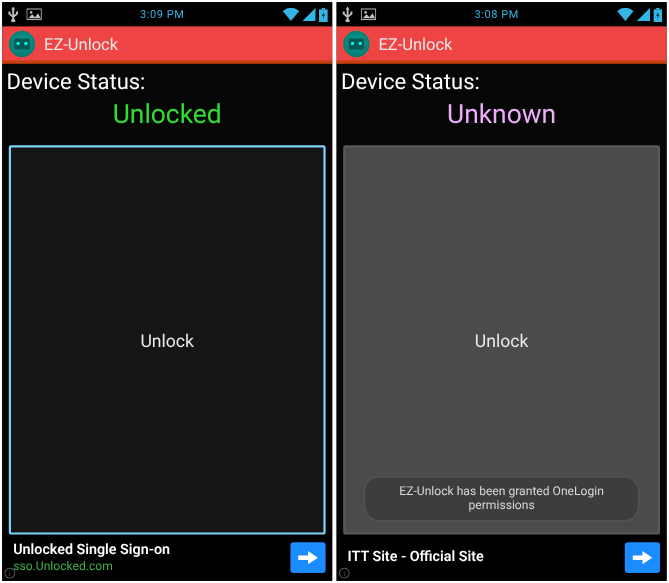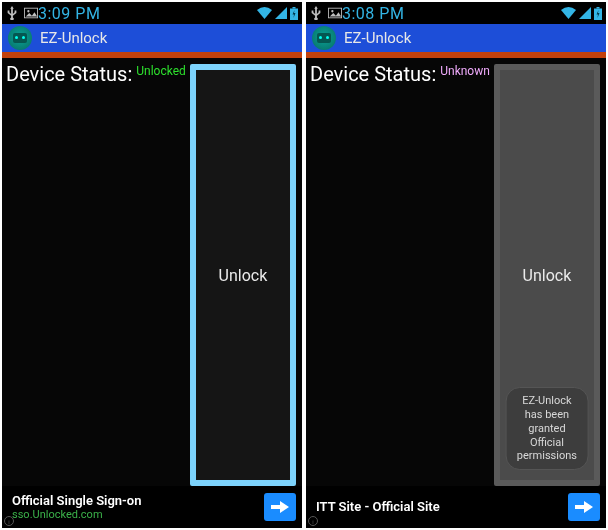--- a/index.html
+++ b/index.html
@@ -23,33 +23,33 @@
   }
   .status-bar {
     height: 22px;
     background: #000;
     display: flex;
     align-items: center;
     padding: 0 4px;
     font-size: 11px;
   }
   .status-left { display: flex; align-items: center; gap: 6px; }
-  .status-center { flex: 1; color: #33b5e5; font-size: 16px; letter-spacing: 0.5px; }
+  .status-center { flex: 1; text-align: center; color: #33b5e5; font-size: 10px; letter-spacing: 0.5px; }
   .status-right { display: flex; align-items: center; gap: 3px; }
   .usb-icon svg { width: 12px; height: 14px; display: block; }
   .pic-icon svg { width: 14px; height: 12px; display: block; }
   .wifi-icon svg, .signal-icon svg, .batt-icon svg { display: block; }
   .app-bar {
     height: 34px;
-    background: #1d4ed8;
+    background: #ef4444;
     display: flex;
     align-items: center;
     padding: 0 6px;
     gap: 8px;
-    border-bottom: 6px solid #c2410c;
+    border-bottom: 3px solid #c2410c;
   }
   .app-icon {
     width: 24px; height: 24px;
     border-radius: 50%;
     background: radial-gradient(circle at 50% 45%, #0aa396 0%, #066b63 100%);
     display: flex; align-items: center; justify-content: center;
     position: relative;
   }
   .app-icon .face {
     width: 14px; height: 10px;
@@ -61,39 +61,39 @@
     content: ""; position: absolute; top: 3px; width: 3px; height: 3px;
     background: #0fe; border-radius: 50%;
   }
   .app-icon .face::before { left: 2px; }
   .app-icon .face::after { right: 2px; }
   .app-title { color: #e8e8e8; font-size: 15px; }
   .content {
     flex: 1;
     background: #060606;
     display: flex;
-    flex-direction: row;
+    flex-direction: column;
     padding: 2px 2px 0 2px;
   }
   .status-label {
     font-size: 20px;
     color: #ffffff;
     padding: 2px 4px 0 2px;
   }
   .status-value {
-    font-size: 12px;
+    font-size: 24px;
     text-align: center;
     padding: 4px 0 10px 0;
   }
   .status-unlocked { color: #2de02d; }
   .status-unknown { color: #f0abfc; }
   .unlock-panel {
     flex: 1;
     margin: 4px 4px 0 4px;
-    border: 6px solid #7dd3fc;
+    border: 2px solid #7dd3fc;
     border-radius: 2px;
     background: #151515;
     display: flex;
     align-items: center;
     justify-content: center;
     font-size: 16px;
     color: #eaeaea;
     position: relative;
   }
   .phone.right .unlock-panel { background: #4b4b4b; border-color: #5a5a5a; }
@@ -186,21 +186,21 @@
   <div class="content">
     <div class="status-label">Device Status:</div>
     <div class="status-value status-unlocked">Unlocked</div>
     <div class="unlock-panel">
       <span>Unlock</span>
     </div>
   </div>
 
   <div class="ad-bar">
     <div class="ad-text">
-      <span class="ad-title">Official Single Sign-on</span>
+      <span class="ad-title">Unlocked Single Sign-on</span>
       <span class="ad-sub">sso.Unlocked.com</span>
     </div>
     <div class="ad-arrow">
       <svg width="18" height="14" viewBox="0 0 18 14">
           <path d="M0 5 H9 V1 L18 7 L9 13 V9 H0 Z" fill="#fff"></path>
         </svg>
     </div>
   </div>
   <div class="ad-marker">
     <svg width="10" height="10" viewBox="0 0 10 10">
@@ -253,21 +253,21 @@
         <div class="face"></div>
       </div>
     <div class="app-title">EZ-Unlock</div>
   </div>
 
   <div class="content">
     <div class="status-label">Device Status:</div>
     <div class="status-value status-unknown">Unknown</div>
     <div class="unlock-panel">
       <span>Unlock</span>
-      <div class="toast">EZ-Unlock has been granted Official permissions</div>
+      <div class="toast">EZ-Unlock has been granted OneLogin permissions</div>
     </div>
   </div>
 
   <div class="ad-bar">
     <div class="ad-text">
       <span class="ad-title">ITT Site - Official Site</span>
     </div>
     <div class="ad-arrow">
       <svg width="18" height="14" viewBox="0 0 18 14">
           <path d="M0 5 H9 V1 L18 7 L9 13 V9 H0 Z" fill="#fff"></path>

